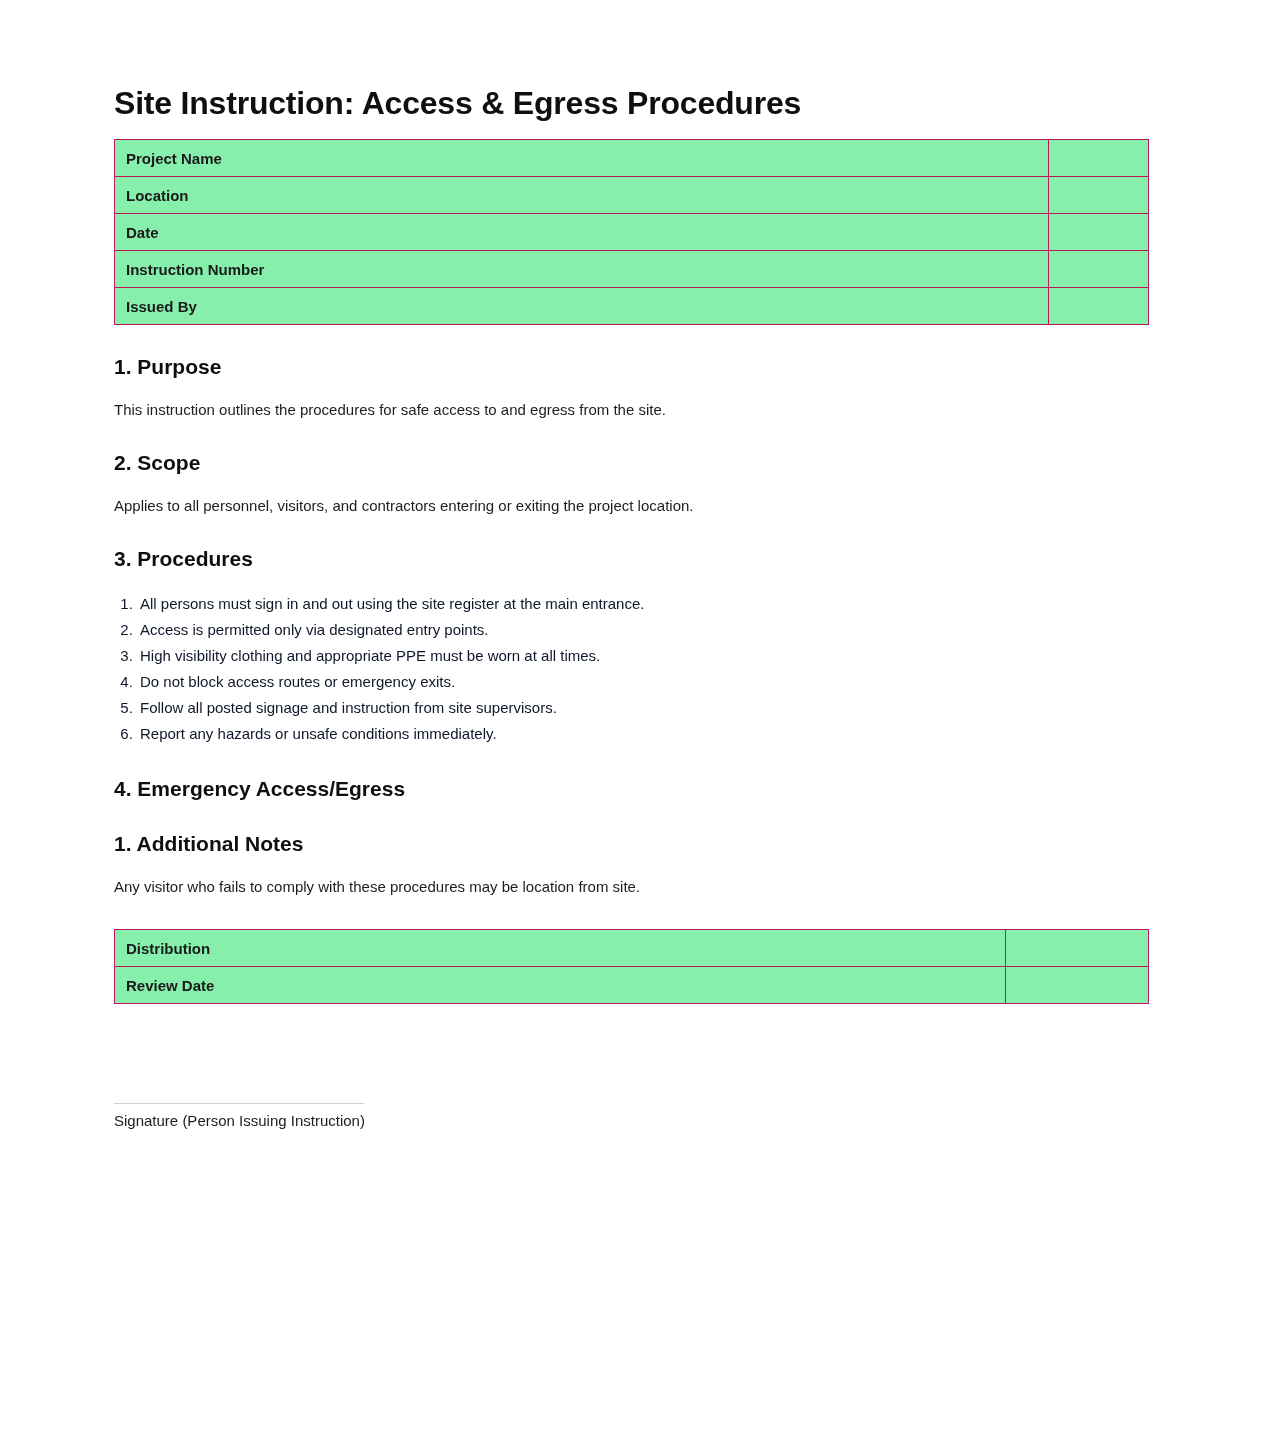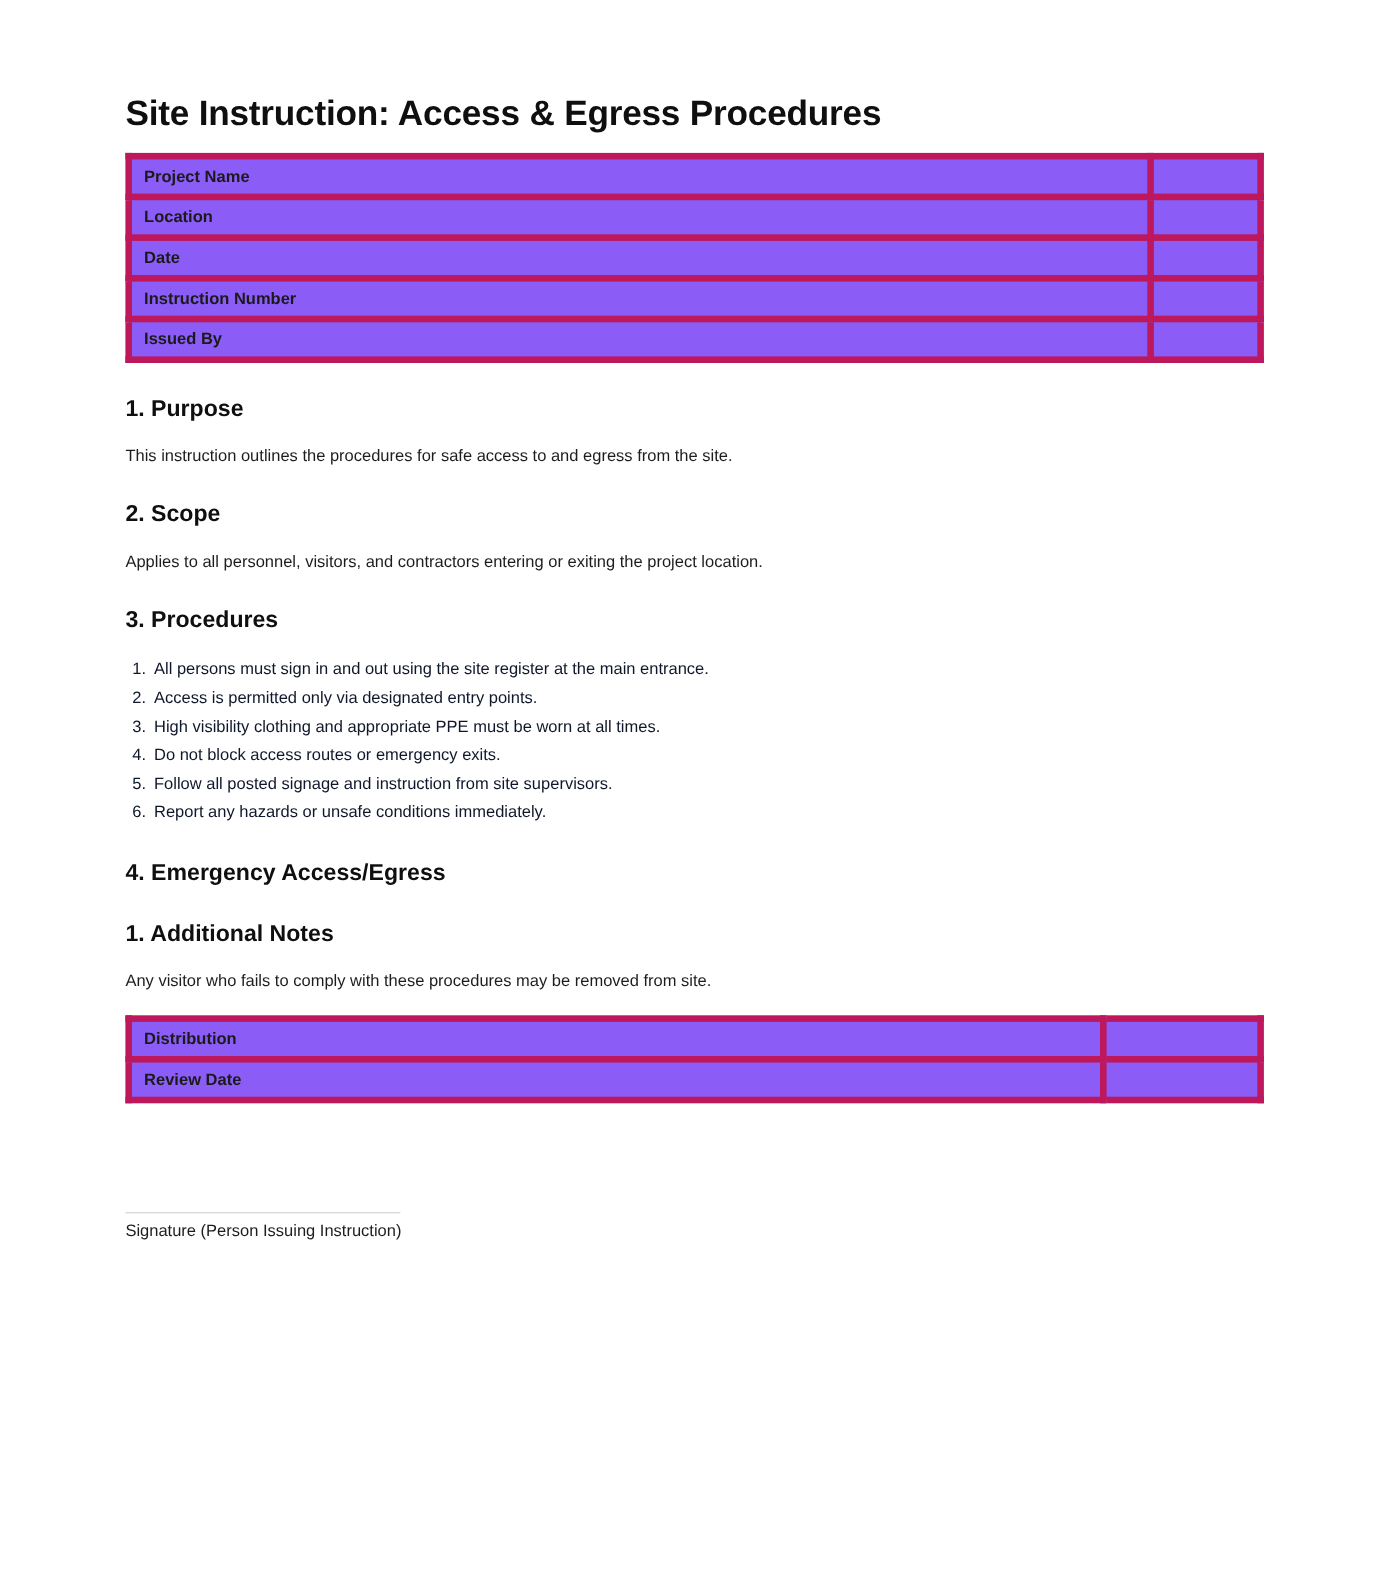--- a/index.html
+++ b/index.html
@@ -37,34 +37,34 @@
     line-height: 22px;
     margin: 0;
     color: #1d1d1d;
   }
   table.doc-table {
     width: 100%;
     border-collapse: collapse;
     table-layout: fixed;
   }
   table.doc-table td {
-    border: 6px solid #be185d;
+    border: 1px solid #be185d;
     height: 37px;
     padding: 0 11px;
     font-size: 15px;
     vertical-align: middle;
-    background: #8b5cf6;
+    background: #86efac;
   }
   td.label-cell {
     font-weight: 700;
     color: #1a1a1a;
   }
   table.info-table col.value-col { width: 100px; }
   table.footer-table col.value-col { width: 143px; }
-  table.footer-table { margin-top: 20px; }
+  table.footer-table { margin-top: 31px; }
   ol.numbered-list {
     margin: 0;
     padding: 0 0 0 23px;
     font-size: 15px;
     line-height: 26px;
     color: #0f172a;
   }
   ul.bullet-list {
     margin: 0;
     padding: 0 0 0 23px;
@@ -147,21 +147,21 @@
       <li>Report any hazards or unsafe conditions immediately.</li>
     </ol>
   </section>
 
   <section>
     <h2 class="section-heading">4. Emergency Access/Egress</h2>
   </section>
 
   <section>
     <h2 class="section-heading">1. Additional Notes</h2>
-    <p class="body-text">Any visitor who fails to comply with these procedures may be removed from site.</p>
+    <p class="body-text">Any visitor who fails to comply with these procedures may be location from site.</p>
   </section>
 
   <table class="doc-table footer-table">
     <colgroup>
         <col class="label-col">
         <col class="value-col">
       </colgroup>
     <tbody>
       <tr>
         <td class="label-cell">Distribution</td>

